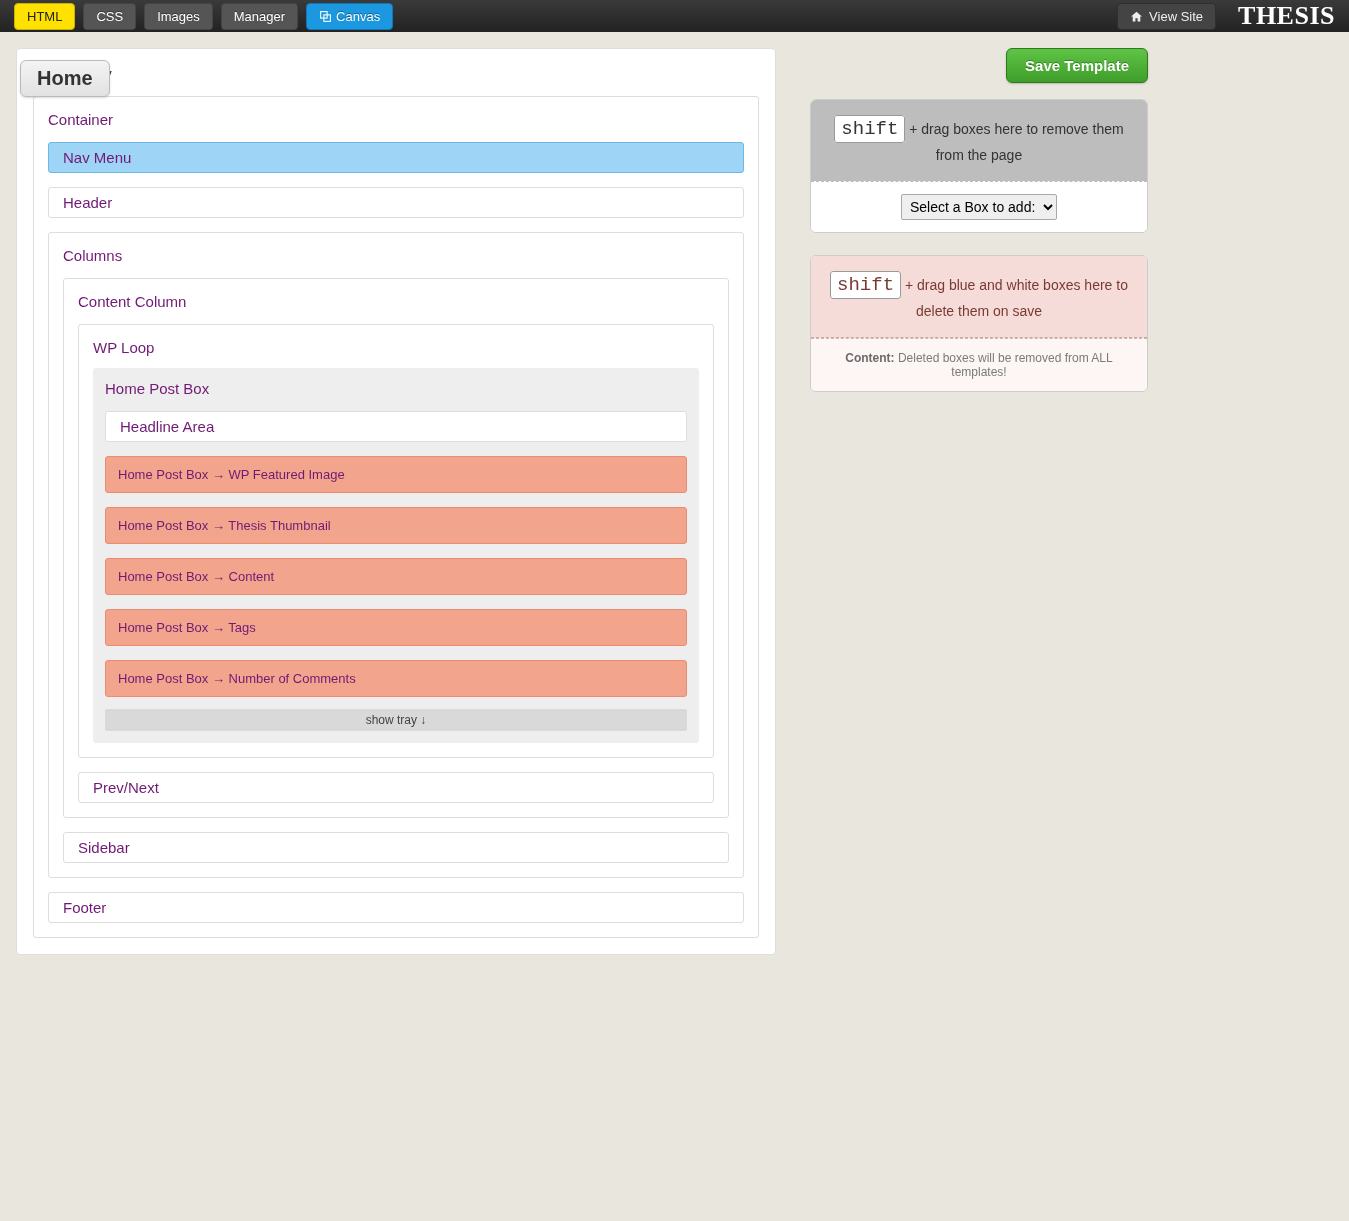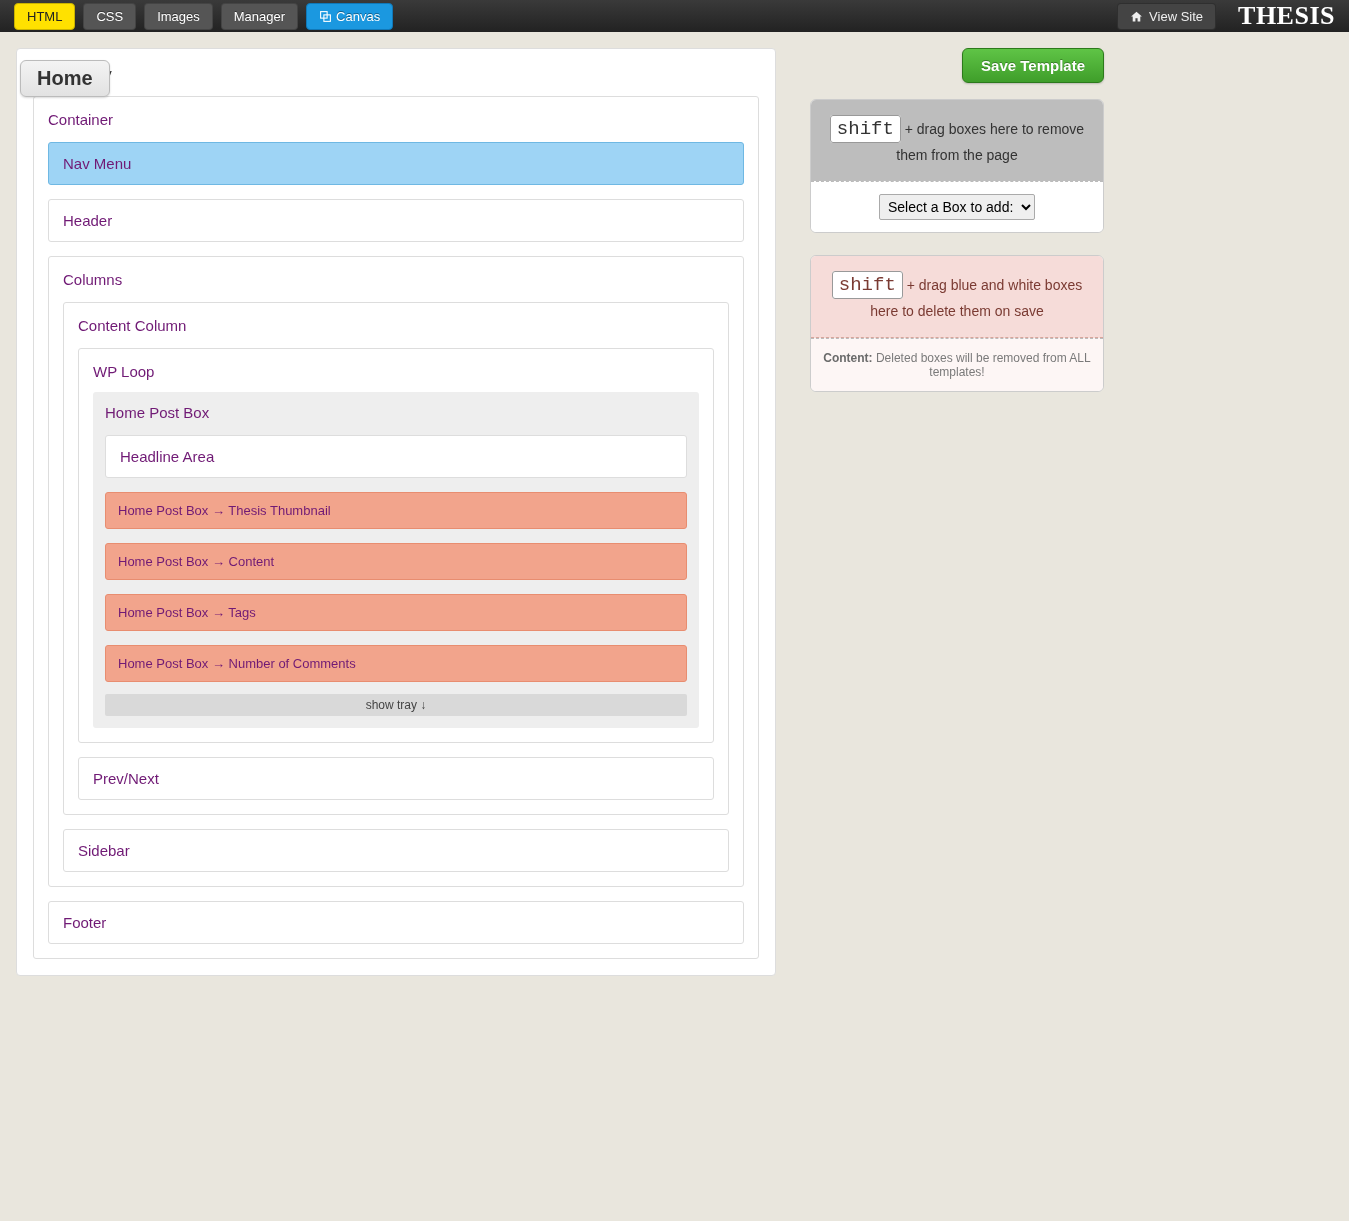--- a/index.html
+++ b/index.html
@@ -66,21 +66,21 @@
     margin-left: 14px;
   }
 
   .content-area {
     display: flex;
     padding: 16px;
     gap: 34px;
     align-items: flex-start;
   }
   .main-col { flex: 1; max-width: 760px; }
-  .side-col { width: 294px; }
+  .side-col { width: 338px; }
 
   .header-row {
     display: flex;
     justify-content: space-between;
     align-items: center;
     margin-bottom: 16px;
   }
   .page-title {
     background: linear-gradient(#f3f3f3, #e2e2e2);
     border: 1px solid #bbb;
@@ -121,21 +121,21 @@
   .box:first-child { margin-top: 0; }
   .box-label {
     font-size: 15px;
     color: #701a75;
     margin-bottom: 0;
   }
   .box-container > .box-label,
   .box-has-children > .box-label {
     margin-bottom: 12px;
   }
-  .box.leaf { padding: 12px 14px; }
+  .box.leaf { padding: 6px 14px; }
   .box.blue {
     background: #9ed4f5;
     border-color: #6fb8e3;
   }
   .box.orange {
     background: #f2a48c;
     border-color: #e88d70;
     color: #5a2e1f;
     padding: 10px 12px;
     font-size: 13px;
@@ -257,20 +257,23 @@
               <div class="box-label">WP Loop</div>
 
               <div class="tray-wrap">
                 <div class="box-label" style="margin-bottom:12px;">Home Post Box</div>
 
                 <div class="box leaf" style="background:#fff;">
                   <div class="box-label">Headline Area</div>
                 </div>
 
                 <div class="box leaf orange">
+                  <div class="box-label">Home Post Box → WP Featured Image</div>
+                </div>
+                <div class="box leaf orange">
                   <div class="box-label">Home Post Box → Thesis Thumbnail</div>
                 </div>
                 <div class="box leaf orange">
                   <div class="box-label">Home Post Box → Content</div>
                 </div>
                 <div class="box leaf orange">
                   <div class="box-label">Home Post Box → Tags</div>
                 </div>
                 <div class="box leaf orange">
                   <div class="box-label">Home Post Box → Number of Comments</div>

